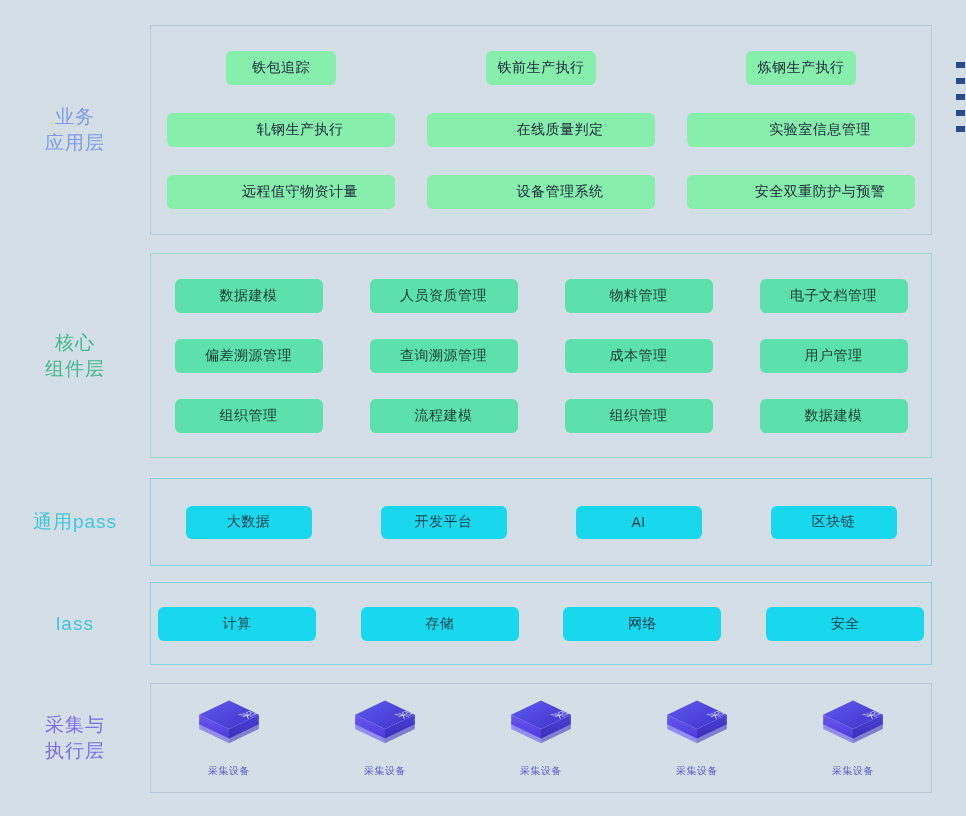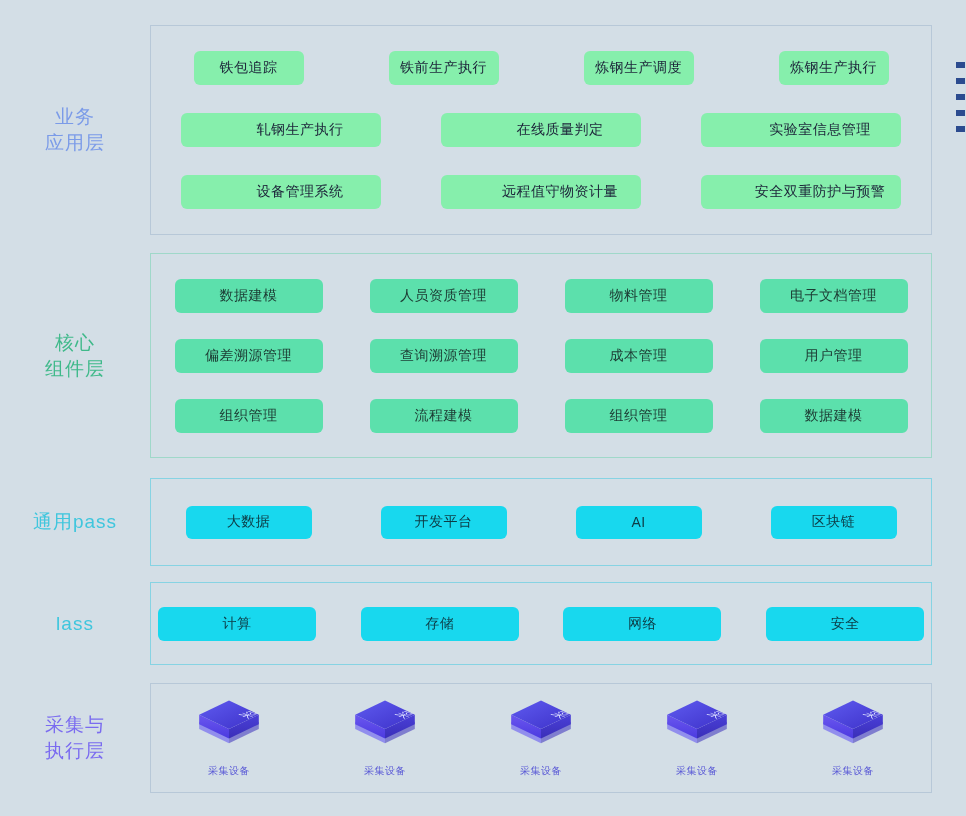--- a/index.html
+++ b/index.html
@@ -83,21 +83,21 @@
     height: 210px;
     border-color: #b7c8d8;
     padding: 12px 0;
   }
   #business-panel .panel-line { height: 62px; }
   .chip.blue {
     background: #86efac;
     color: #1c2439;
   }
   #business-panel .panel-line.cols4 .chip { width: 110px; height: 34px; }
-  #business-panel .panel-line.cols3 .chip { width: 200px; height: 34px; padding-left: 38px; }
+  #business-panel .panel-line.cols3 .chip { width: 228px; height: 34px; padding-left: 38px; }
 
   
   #core-row { left: 0; top: 253px; width: 966px; }
   #core-panel {
     width: 782px;
     height: 205px;
     border-color: #9fd8c9;
     padding: 12px 0;
   }
   #core-panel .panel-line { height: 60px; }
@@ -182,31 +182,30 @@
 <div class="arch">
 
   <div class="layer-row" id="business-row">
     <div class="layer-label" style="color:#7b9be8">业务
 应用层</div>
     <div class="layer-panel" id="business-panel">
       <div class="panel-grid">
         <div class="panel-line cols4">
           <div class="chip blue">铁包追踪</div>
           <div class="chip blue">铁前生产执行</div>
-          <div class="chip blue">炼钢生产调度</div>
           <div class="chip blue">炼钢生产执行</div>
         </div>
         <div class="panel-line cols3">
           <div class="chip blue">轧钢生产执行</div>
           <div class="chip blue">在线质量判定</div>
           <div class="chip blue">实验室信息管理</div>
         </div>
         <div class="panel-line cols3">
+          <div class="chip blue">远程值守物资计量</div>
           <div class="chip blue">设备管理系统</div>
-          <div class="chip blue">远程值守物资计量</div>
           <div class="chip blue">安全双重防护与预警</div>
         </div>
       </div>
     </div>
   </div>
 
   <div class="layer-row" id="core-row">
     <div class="layer-label" style="color:#3fb98a">核心
 组件层</div>
     <div class="layer-panel" id="core-panel">

